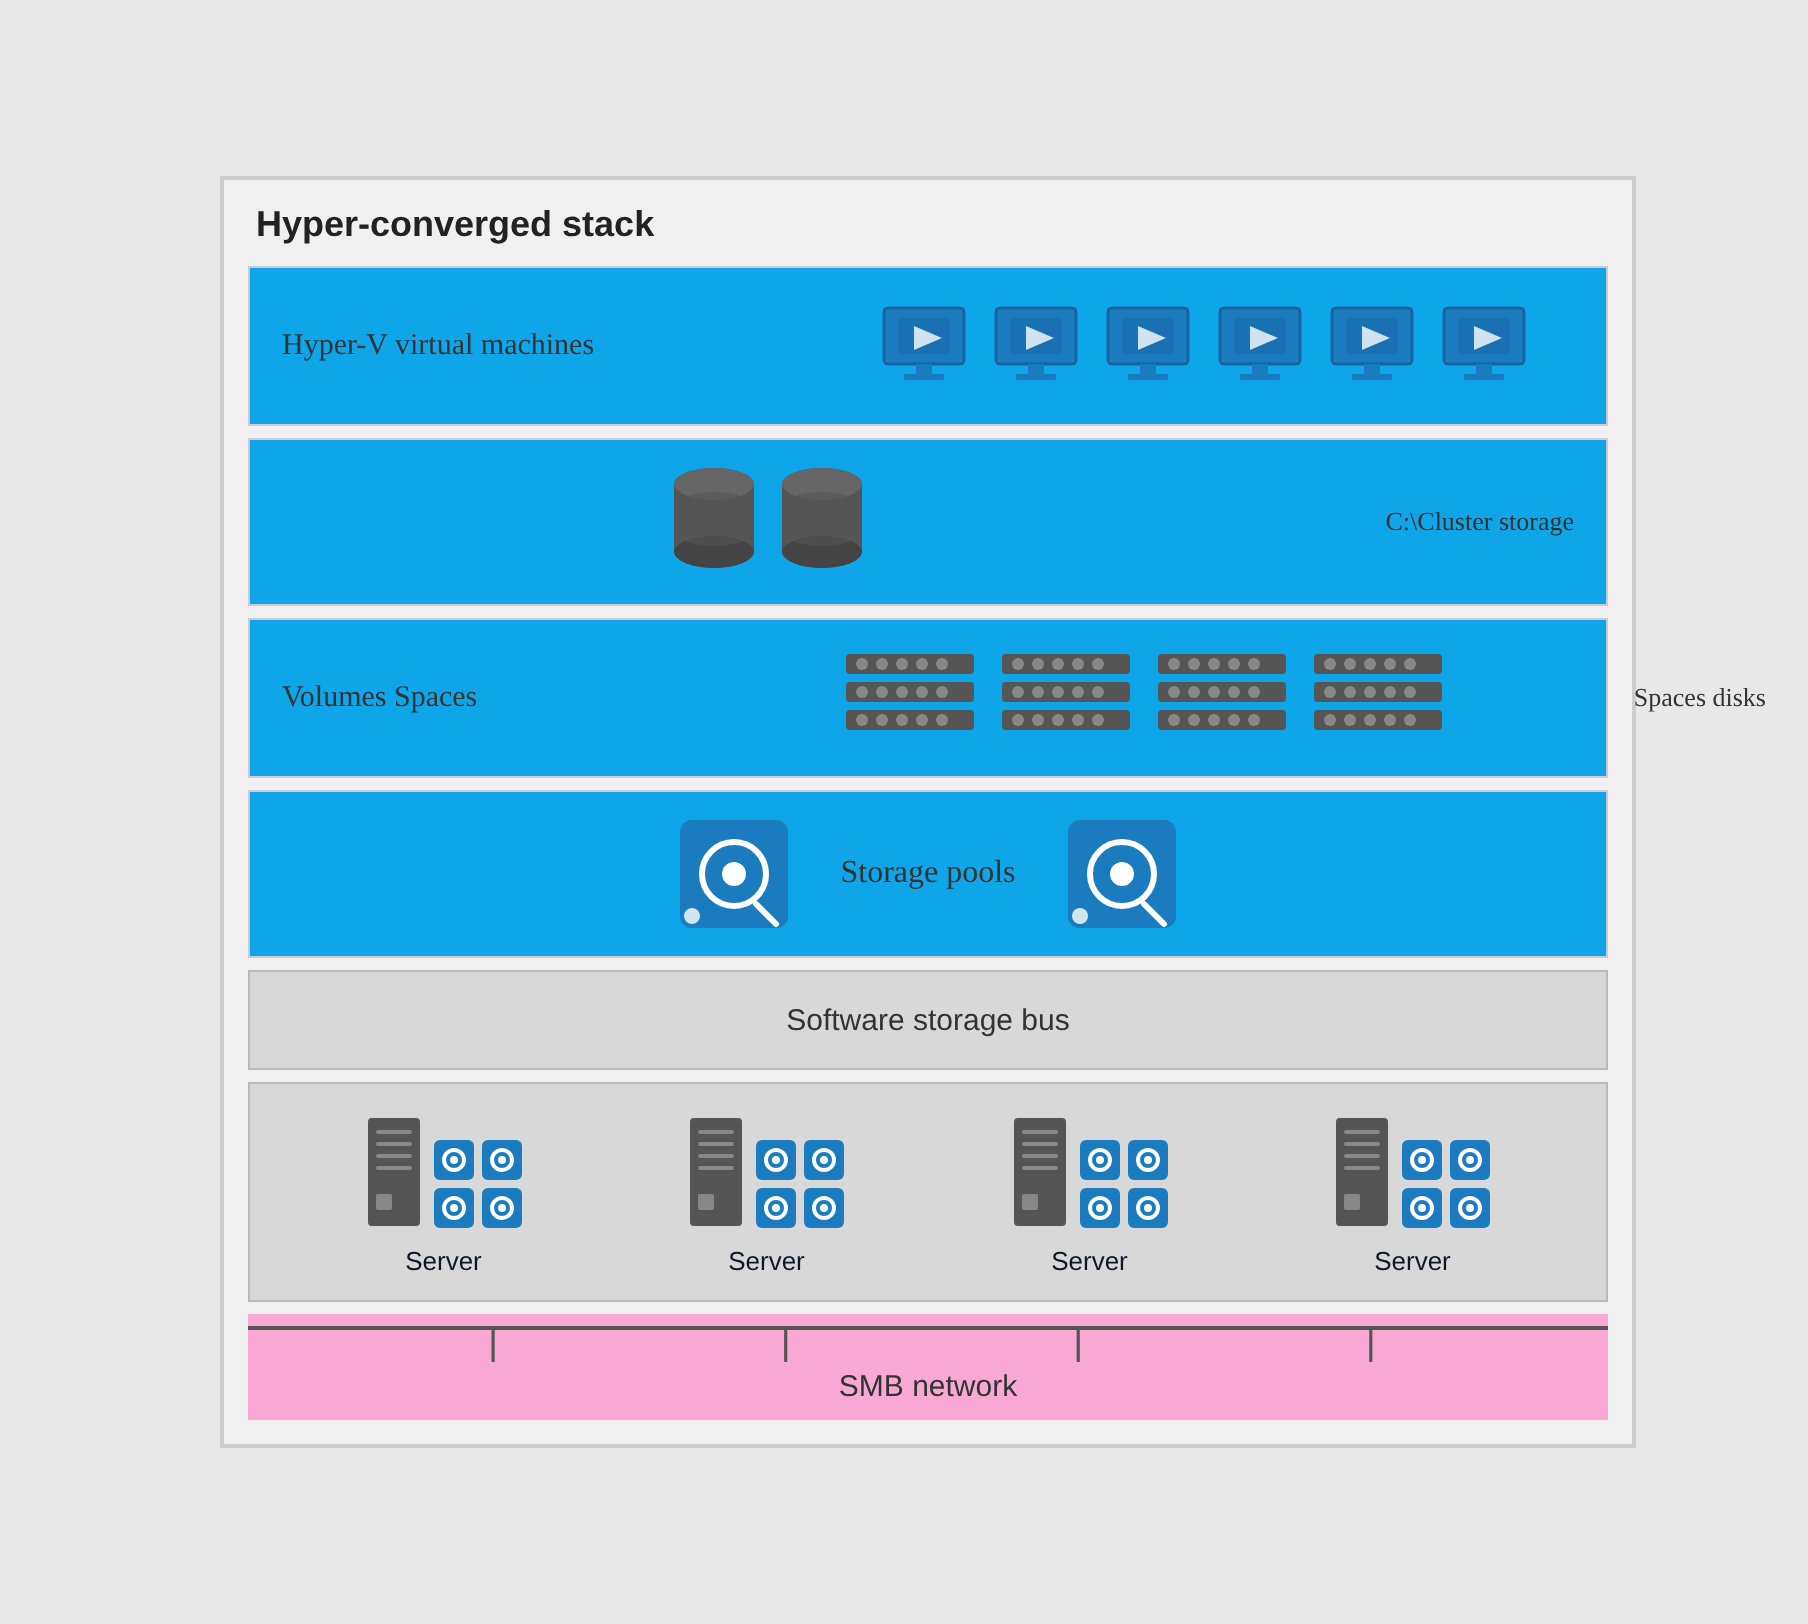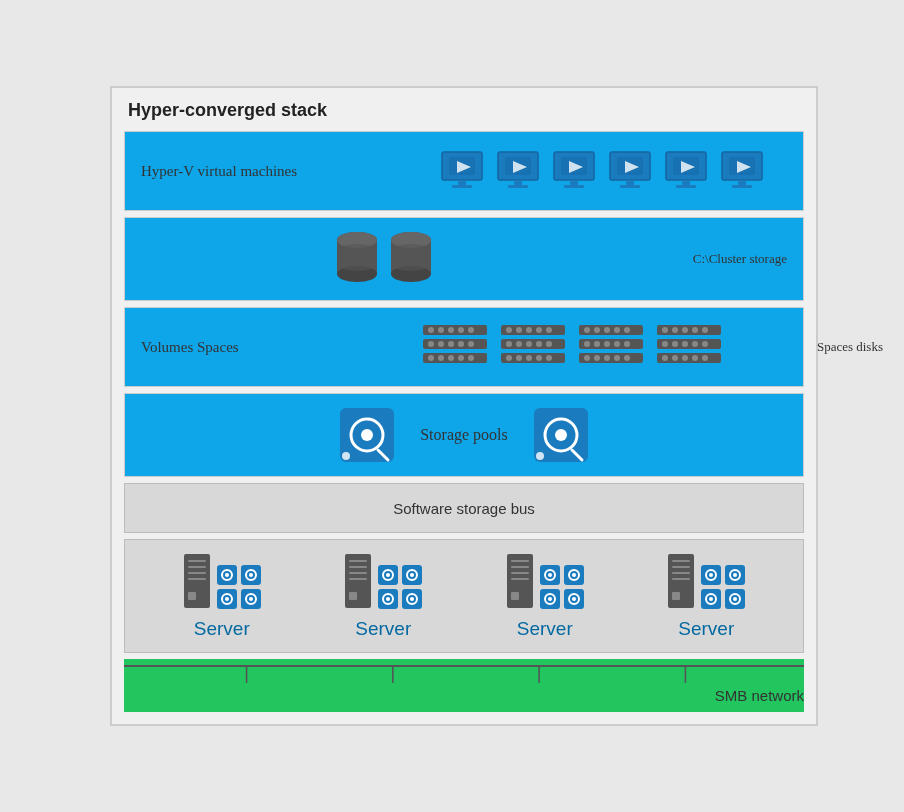--- a/index.html
+++ b/index.html
@@ -90,41 +90,41 @@
       min-height: 110px;
     }
 
     .server-unit {
       display: flex;
       flex-direction: column;
       align-items: center;
       gap: 4px;
     }
     .server-unit-label {
-      font-size: 19px;
-      color: #0369a1;
+      font-size: 13px;
+      color: #0f172a;
       margin-top: 4px;
     }
     .server-body {
       display: flex;
       gap: 4px;
       align-items: flex-end;
     }
     .server-disks {
       display: grid;
       grid-template-columns: 1fr 1fr;
       gap: 2px;
     }
 
     
     .smb-row {
-      background: #22c55e;
+      background: #f9a8d4;
       display: flex;
       flex-direction: column;
-      align-items: flex-end;
+      align-items: center;
       padding: 4px 0 8px 0;
     }
     .smb-label {
       font-size: 15px;
       color: #333;
       margin-top: 4px;
     }
 
     
     .vm-icon svg {

